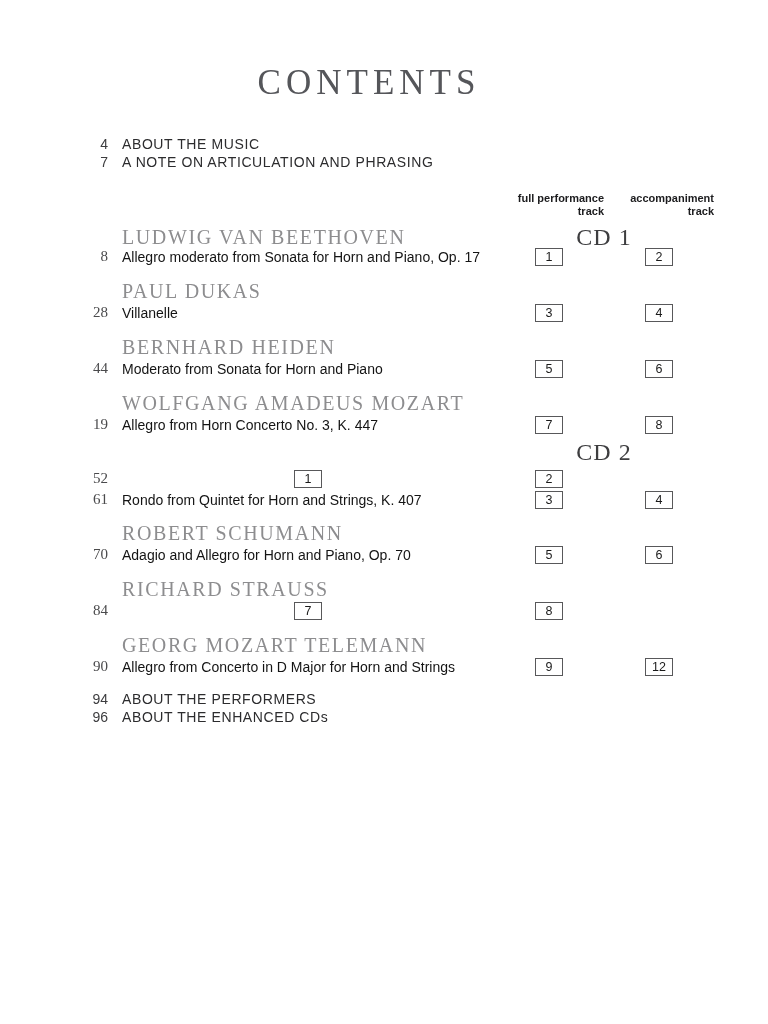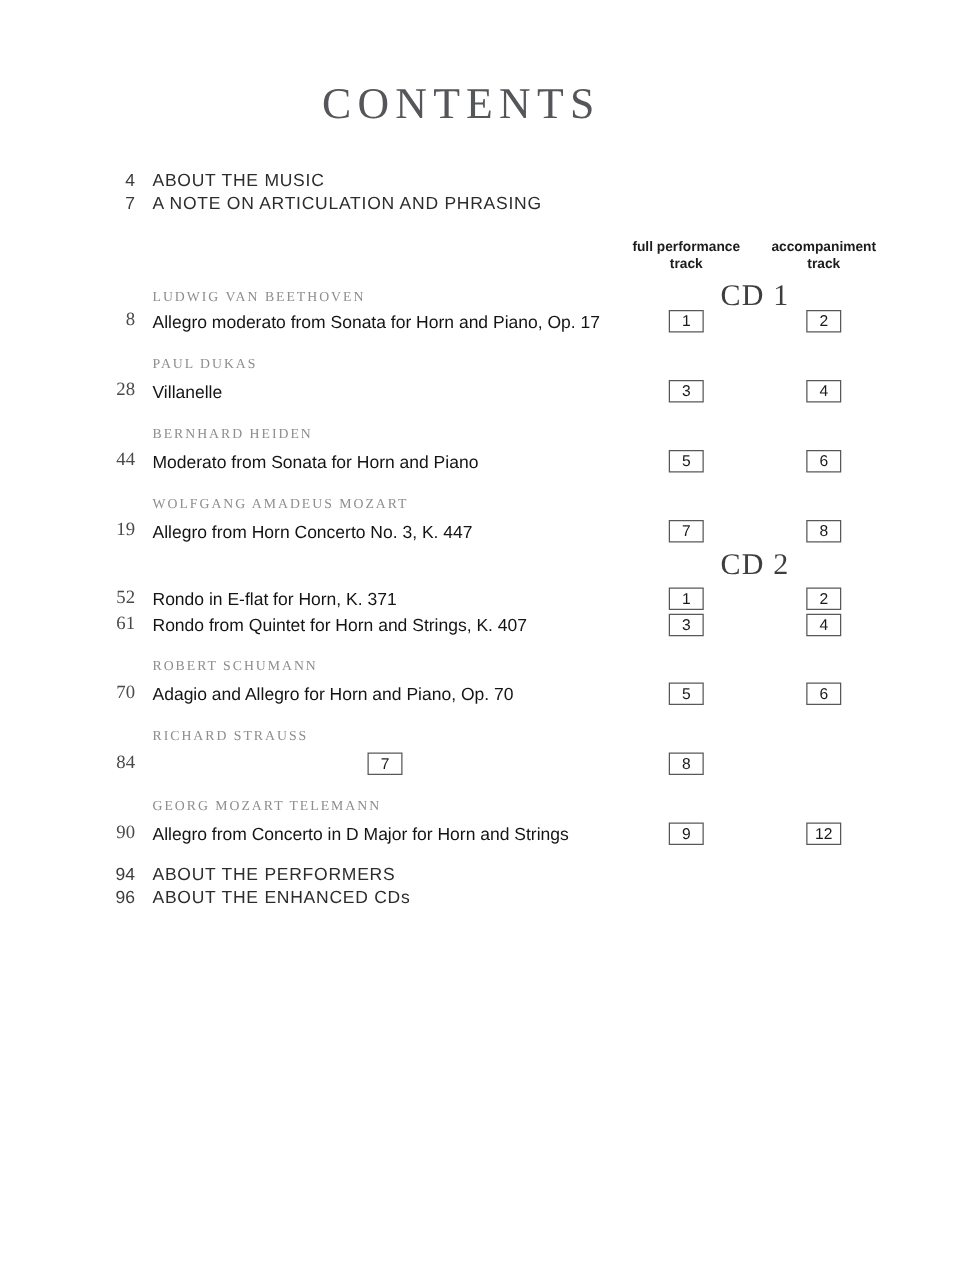--- a/index.html
+++ b/index.html
@@ -39,31 +39,31 @@
   .serif-num { font-family: "Liberation Serif", serif; font-size: 15px; color: #4a4a4c; }
   .fm-row { height: 18px; }
   .fm-label {
     font-size: 14px;
     letter-spacing: 0.6px;
     color: #2c2c2e;
   }
   .front-matter { margin-bottom: 21px; }
   .col-headers { margin-bottom: 6px; }
   .col-head {
-    text-align: center;
+    text-align: right;
     font-size: 11px;
     font-weight: bold;
     line-height: 13px;
     color: #1c1c1e;
   }
   .col-head span { display: block; }
   .composer-row { height: 22px; }
   .composer {
     font-family: "Liberation Serif", serif;
-    font-size: 11px;
+    font-size: 20px;
     letter-spacing: 1.6px;
     color: #8d8d8f;
     white-space: nowrap;
   }
   .cd-label {
     grid-column: 4 / 6;
     text-align: center;
     font-family: "Liberation Serif", serif;
     font-size: 24px;
     letter-spacing: 1px;
@@ -202,21 +202,20 @@
     <span></span>
       <span></span>
       <span></span>
     <span class="cd-label">CD 2</span>
   </div>
 
   <div class="section tight">
     <div class="row entry-row">
       <span class="c-num serif-num">52</span>
       <span></span>
-      <span class="entry-title">Rondo in E-flat for Horn, K. 371</span>
       <span class="track-box">1</span>
       <span class="track-box">2</span>
     </div>
     <div class="row entry-row">
       <span class="c-num serif-num">61</span>
       <span></span>
       <span class="entry-title">Rondo from Quintet for Horn and Strings, K. 407</span>
       <span class="track-box">3</span>
       <span class="track-box">4</span>
     </div>

